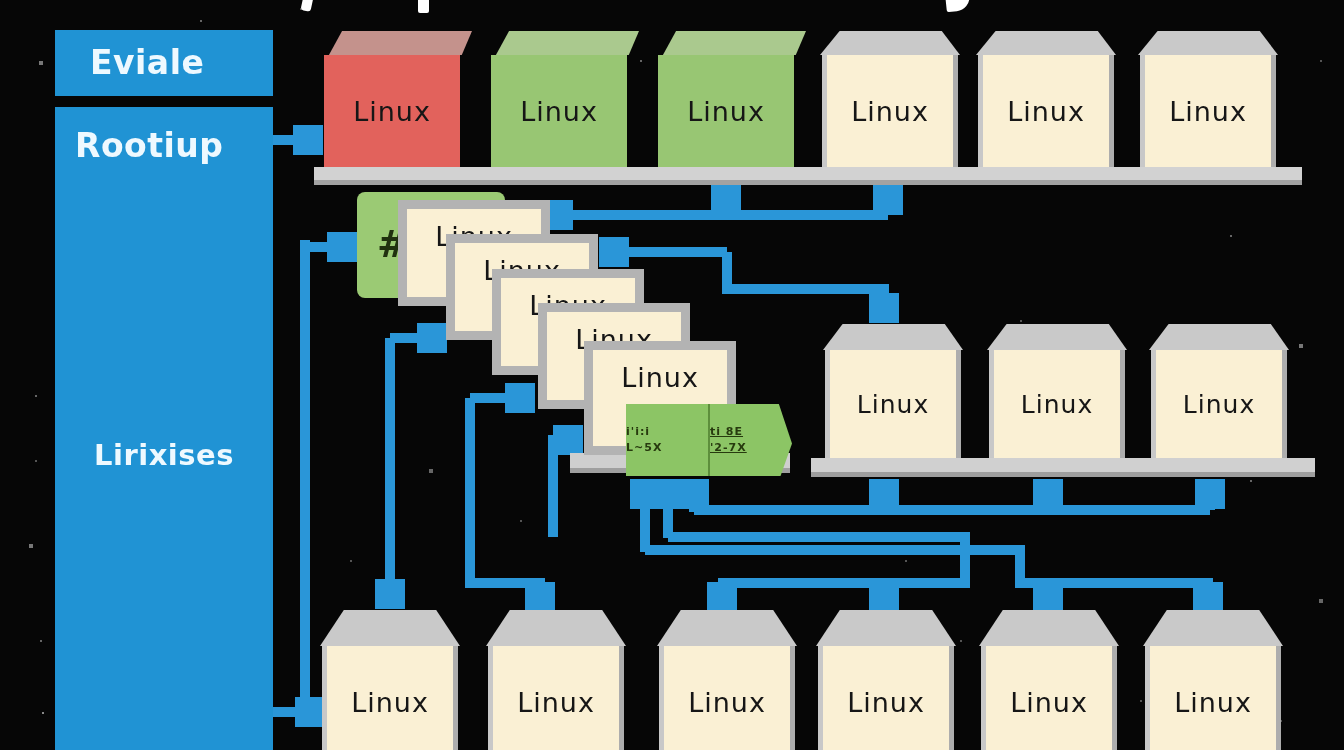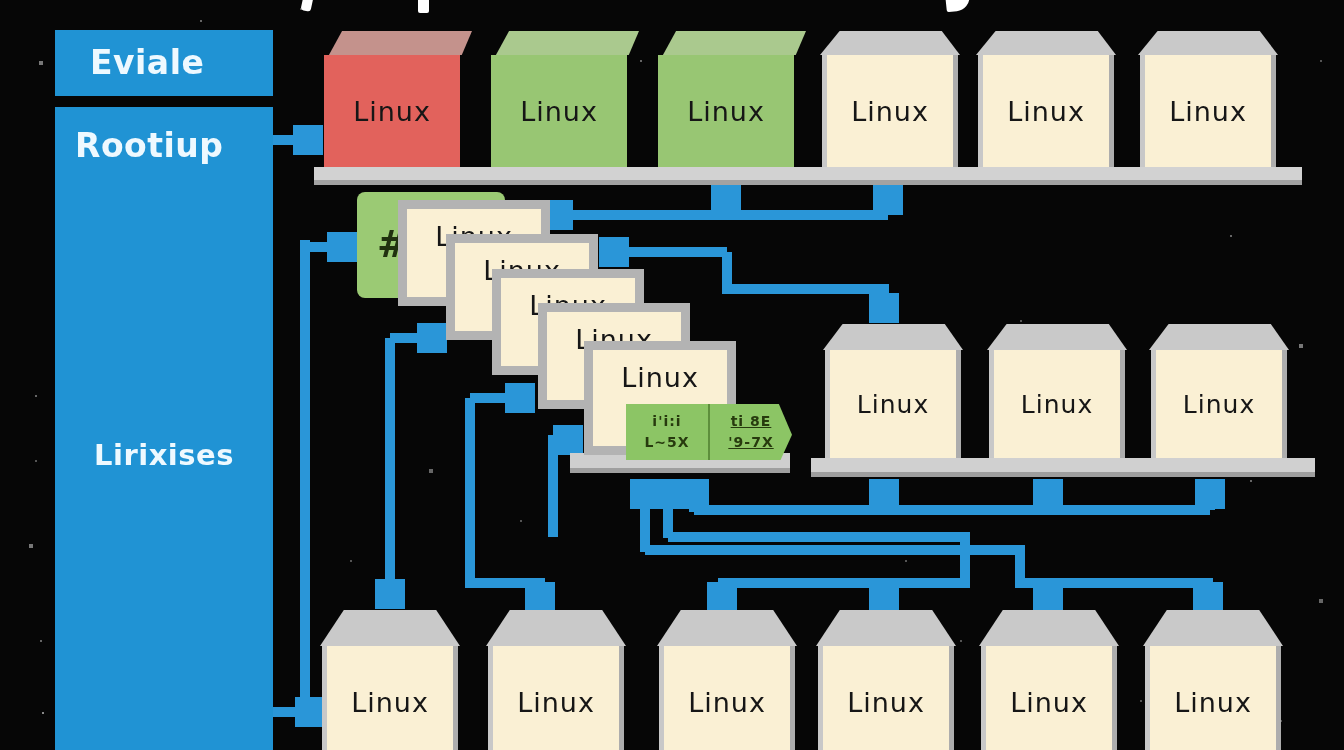--- a/index.html
+++ b/index.html
@@ -52,23 +52,23 @@
   .r-mid .lbl{font-size:25px;}
   
   .panel{position:absolute;width:152px;height:106px;background:#faf0d4;border:9px solid #b3b3b3;
          box-sizing:border-box;}
   .panel .lbl{position:absolute;top:12px;left:0;right:0;text-align:center;}
   .hash-tile{position:absolute;left:357px;top:192px;width:148px;height:106px;background:#9bca74;
              border-radius:8px;z-index:9;}
   .hash-glyph{position:absolute;left:20px;top:30px;font-size:38px;font-weight:800;color:#20310f;}
   .casc-plat{position:absolute;left:570px;top:453px;width:220px;height:15px;background:#cfcfcf;
              border-bottom:5px solid #9f9f9f;z-index:14;}
-  .tag{position:absolute;top:404px;width:82px;height:56px;background:#8cc565;z-index:16;
-       display:flex;flex-direction:column;align-items:center;justify-content:center;
-       color:#273a0e;font-weight:800;font-size:14px;line-height:1.5;letter-spacing:1px;}
+  .tag{position:absolute;top:404px;width:82px;height:72px;background:#8cc565;z-index:16;
+       display:flex;flex-direction:column;align-items:flex-start;justify-content:center;
+       color:#273a0e;font-weight:800;font-size:11px;line-height:1.5;letter-spacing:1px;}
   .tag1{left:626px;border-right:2px solid #5d8f3c;}
   .tag2{left:710px;clip-path:polygon(0 0,84% 0,100% 55%,86% 100%,0 100%);text-decoration:underline;}
 </style>
 </head>
 <body>
 
 <div class="stars"></div>
 
 <div class="frag frag1"></div>
 <div class="frag frag2"></div>
@@ -236,14 +236,14 @@
 <div class="casc-plat"></div>
 <div class="panel" style="left:584px;top:341px;height:114px;z-index:15">
   <span class="lbl">Linux</span>
 </div>
 <div class="tag tag1">
   <span>i'i:i</span>
   <span>L~5X</span>
 </div>
 <div class="tag tag2">
   <span>ti 8E</span>
-  <span>'9-7X</span>
+  <span>'2-7X</span>
 </div>
 
 </body></html>

